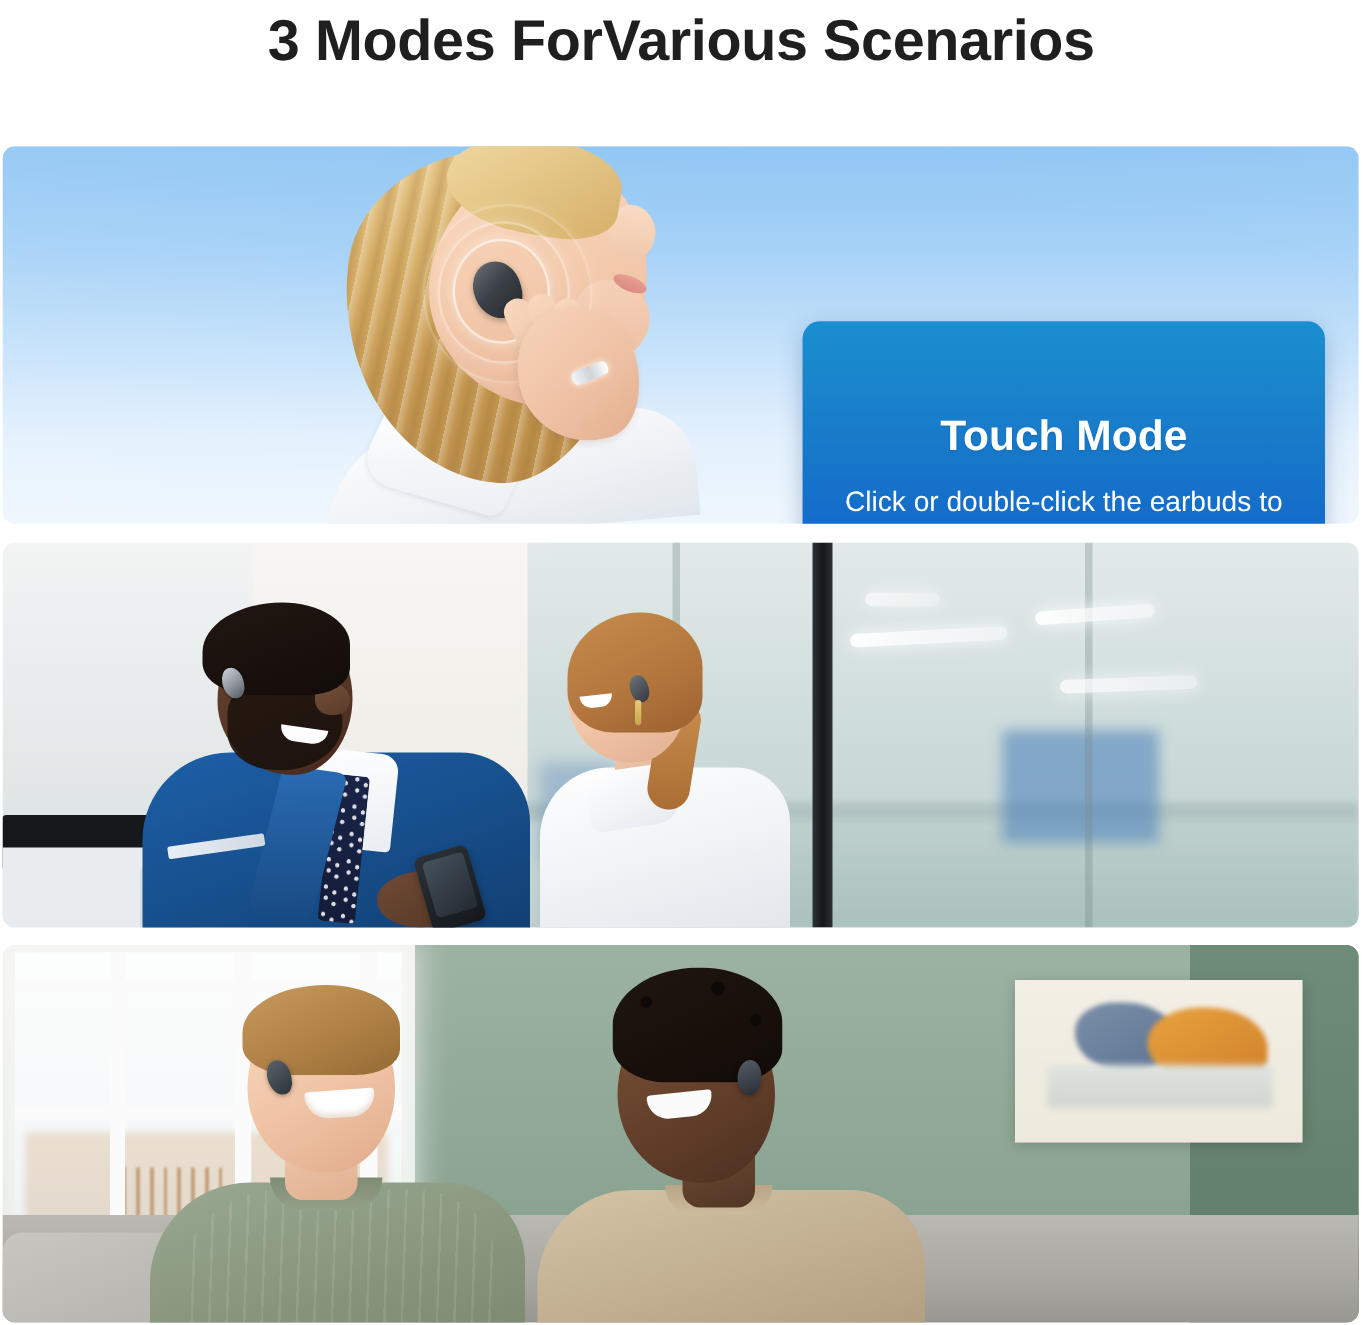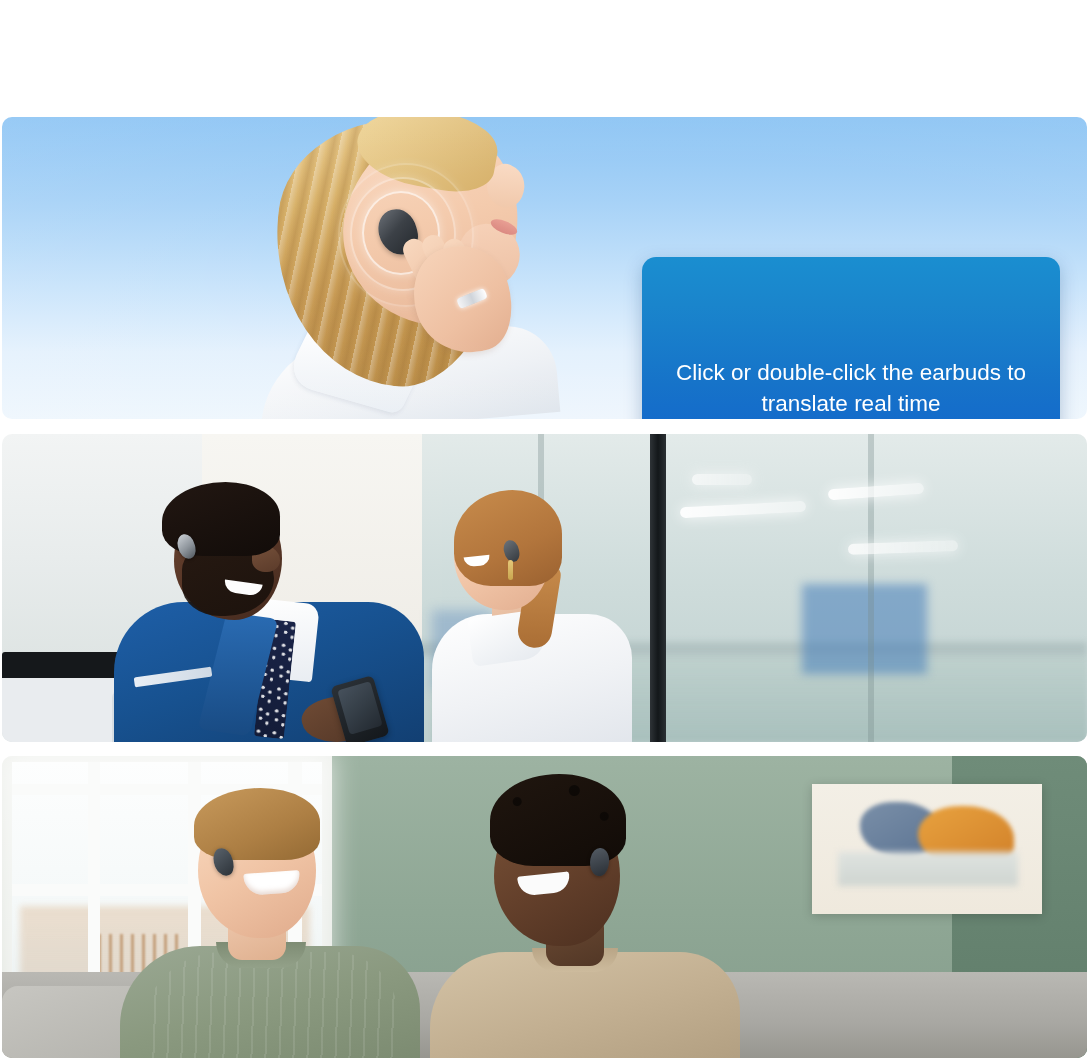--- a/index.html
+++ b/index.html
@@ -725,20 +725,21 @@
     margin: 0;
     max-width: 380px;
   }
   .card-1 .card-body { max-width: 352px; }
 </style>
 </head>
 <body>
 
 <div class="page">
 
+  <div class="page-title">3 Modes ForVarious Scenarios</div>
 
   <div class="panel panel-1">
     <div class="photo">
       <div class="p1-bg"></div>
       <div class="p1-figure">
         <div class="p1-shirt"></div>
         <div class="p1-collar"></div>
         <div class="p1-neck"></div>
         <div class="p1-hair"></div>
         <div class="p1-head"></div>
@@ -755,20 +756,21 @@
         <div class="p1-finger f1"></div>
         <div class="p1-finger f2"></div>
         <div class="p1-finger f3"></div>
         <div class="p1-hand"></div>
         <div class="p1-ring-jewel"></div>
       </div>
       <div class="p1-vignette"></div>
     </div>
 
     <div class="card card-1">
+      <div class="card-title">Touch Mode</div>
       <div class="card-body">Click or double-click the earbuds to translate real time</div>
     </div>
   </div>
 
   <div class="panel panel-2">
     <div class="photo">
       <div class="p2-bg"></div>
       <div class="p2-wallpanel"></div>
       <div class="p2-glass"></div>
       <div class="p2-greenband"></div>

